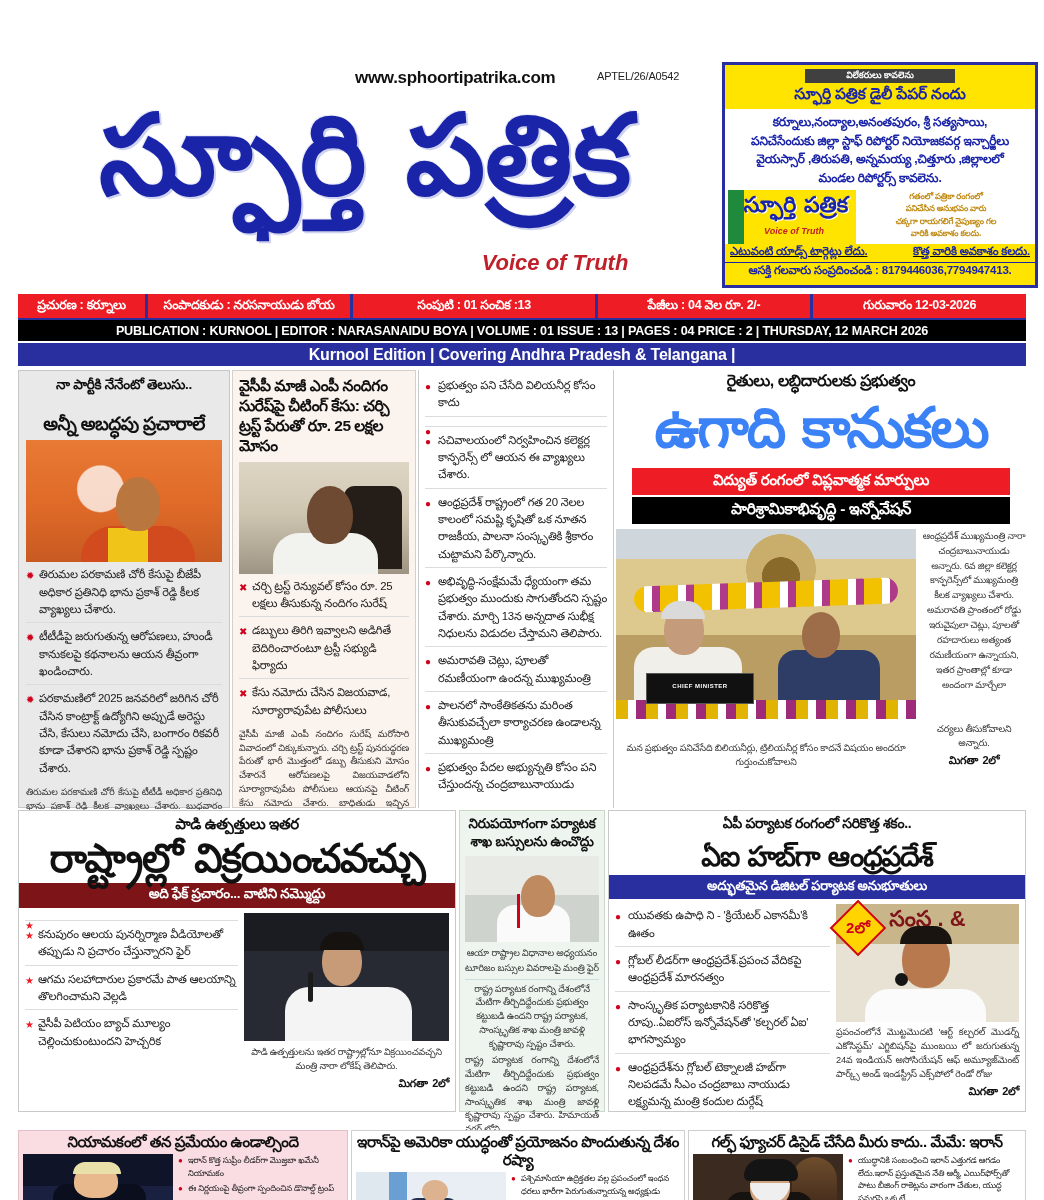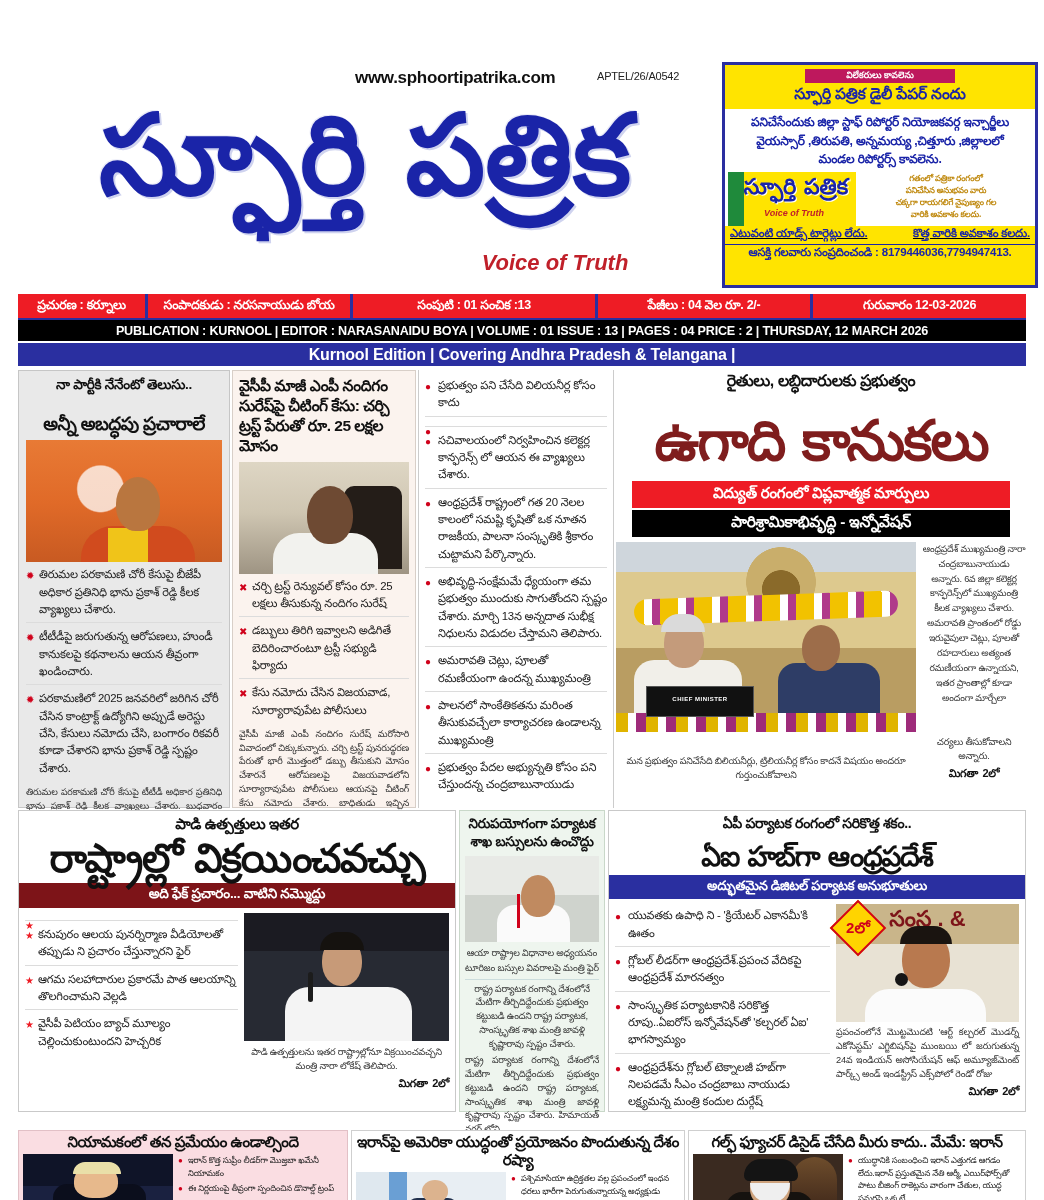--- a/index.html
+++ b/index.html
@@ -38,21 +38,21 @@
     text-align:center;
   }
 
   
   .mast-ad {
     position:absolute; left:722px; top:62px; width:316px; height:226px;
     border:3px solid #2a2fa0; background:#ffe400;
     overflow:hidden;
   }
   .ad-redline {
-    margin:4px auto 0; width:150px; background:#be185d; color:#fff;
+    margin:4px auto 0; width:150px; background:#404040; color:#fff;
     font-size:9px; text-align:center; padding:1px 0; font-weight:bold;
   }
   .ad-title {
     text-align:center; color:#1a24a8; font-weight:bold; font-size:15.5px;
     padding:2px 0 3px; letter-spacing:-0.2px;
   }
   .ad-body {
     background:#ffffff; padding:4px 4px 2px; text-align:center;
     color:#1a24a8; font-weight:bold; font-size:12.2px; line-height:1.52;
     letter-spacing:-0.2px;
@@ -144,22 +144,22 @@
     letter-spacing:-0.2px; margin-top:3px;
   }
   .contlink {
     display:inline-block; font-weight:bold; color:#111; font-size:11px;
     letter-spacing:-0.3px;
   }
 
   
   .lead-kicker { font-size:16px; font-weight:bold; text-align:center; color:#111;
     letter-spacing:-0.4px; margin-top:2px; }
-  .lead-headline { font-size:56px; font-weight:bold; text-align:center; color:#7f1d1d;
-    letter-spacing:-2px; line-height:1.12; margin-top:16px;
+  .lead-headline { font-size:56px; font-weight:bold; text-align:center; color:#3b82f6;
+    letter-spacing:-2px; line-height:1.12; margin-top:3px;
     font-family:"DejaVu Sans", sans-serif; }
   .redstrip { margin:8px 16px 0; background:#ee1c25; color:#fff; font-weight:bold;
     font-size:15px; text-align:center; padding:3px 0; letter-spacing:-0.3px; }
   .blackstrip { margin:2px 16px 0; background:#000; color:#fff; font-weight:bold;
     font-size:15.5px; text-align:center; padding:3px 0; letter-spacing:-0.3px; }
   .lead-flex { display:flex; margin-top:5px; gap:6px; }
   .lead-photo { width:300px; height:190px; position:relative; overflow:hidden; }
   .lead-side { flex:1; font-size:9.2px; line-height:1.62; color:#333;
     text-align:center; letter-spacing:-0.2px; }
   .caption { font-size:9.4px; line-height:1.5; color:#333; text-align:center;
@@ -332,20 +332,21 @@
       <div class="site-url">www.sphoortipatrika.com</div>
       <div class="reg-no">APTEL/26/A0542</div>
       <div class="logo-te">స్ఫూర్తి పత్రిక</div>
       <div class="voice-of-truth">Voice of Truth</div>
     </div>
 
     <div class="mast-ad">
       <div class="ad-redline">విలేకరులు కావలెను</div>
       <div class="ad-title">స్ఫూర్తి పత్రిక డైలీ పేపర్ నందు</div>
       <div class="ad-body">
+        <div>కర్నూలు,నంద్యాల,అనంతపురం, శ్రీ సత్యసాయి,</div>
         <div>పనిచేసేందుకు జిల్లా స్టాఫ్ రిపోర్టర్ నియోజకవర్గ ఇన్చార్జీలు</div>
         <div>వైయస్సార్ ,తిరుపతి, అన్నమయ్య ,చిత్తూరు ,జిల్లాలలో</div>
         <div>మండల రిపోర్టర్స్ కావలెను.</div>
       </div>
       <div class="ad-bottom">
         <div class="ad-logo-box">
           <div class="ad-logo-text">స్ఫూర్తి పత్రిక</div>
           <div class="ad-logo-sub">Voice of Truth</div>
         </div>
         <div class="ad-side">

